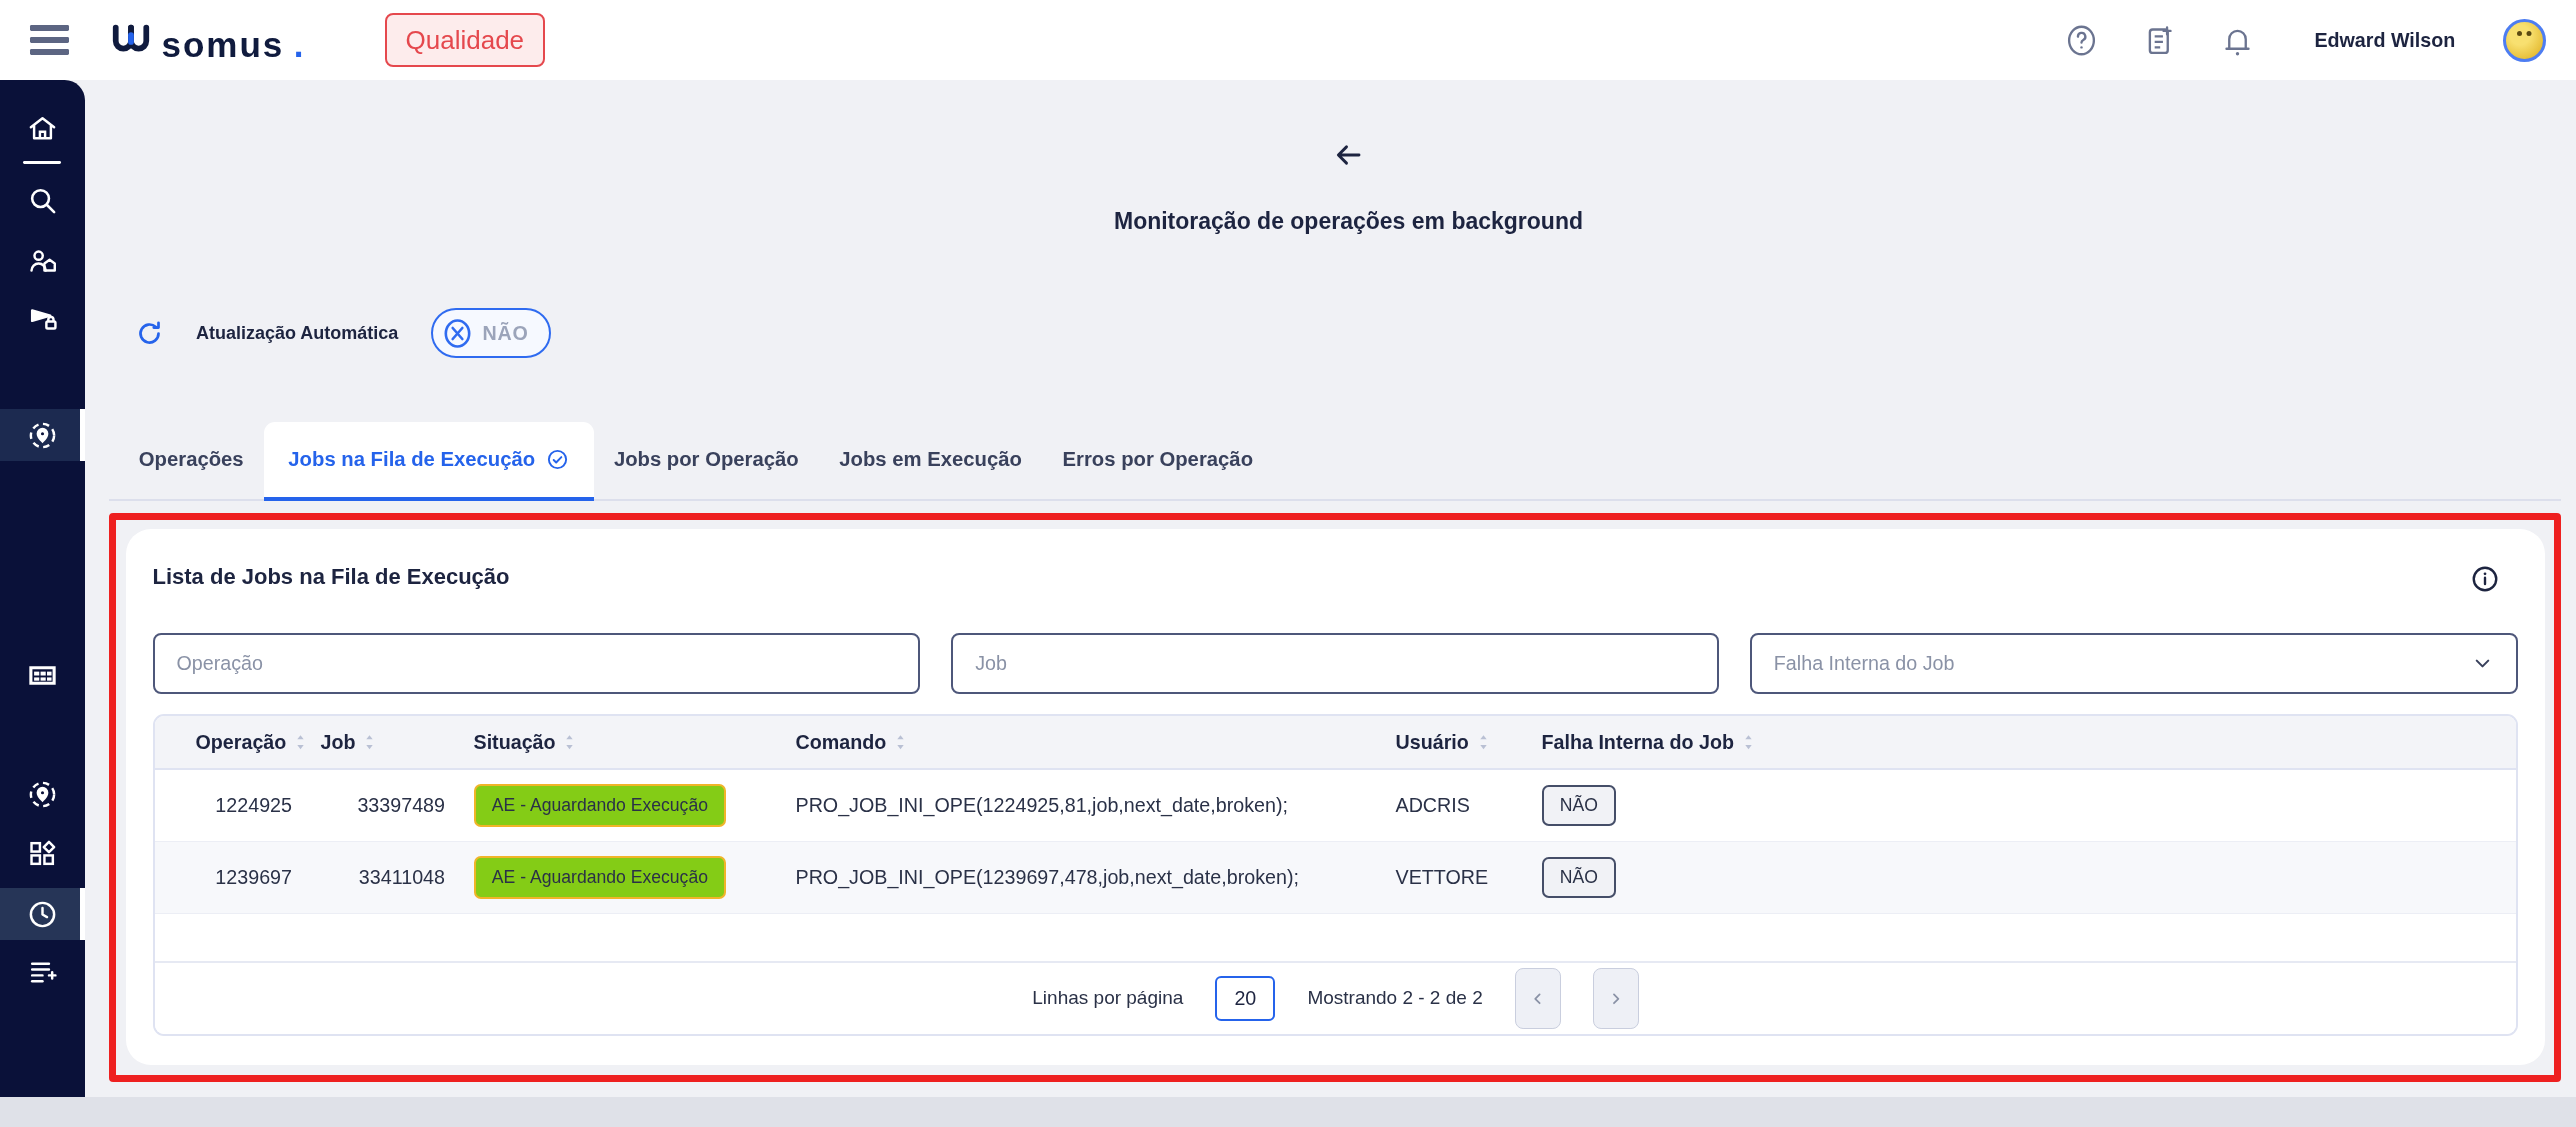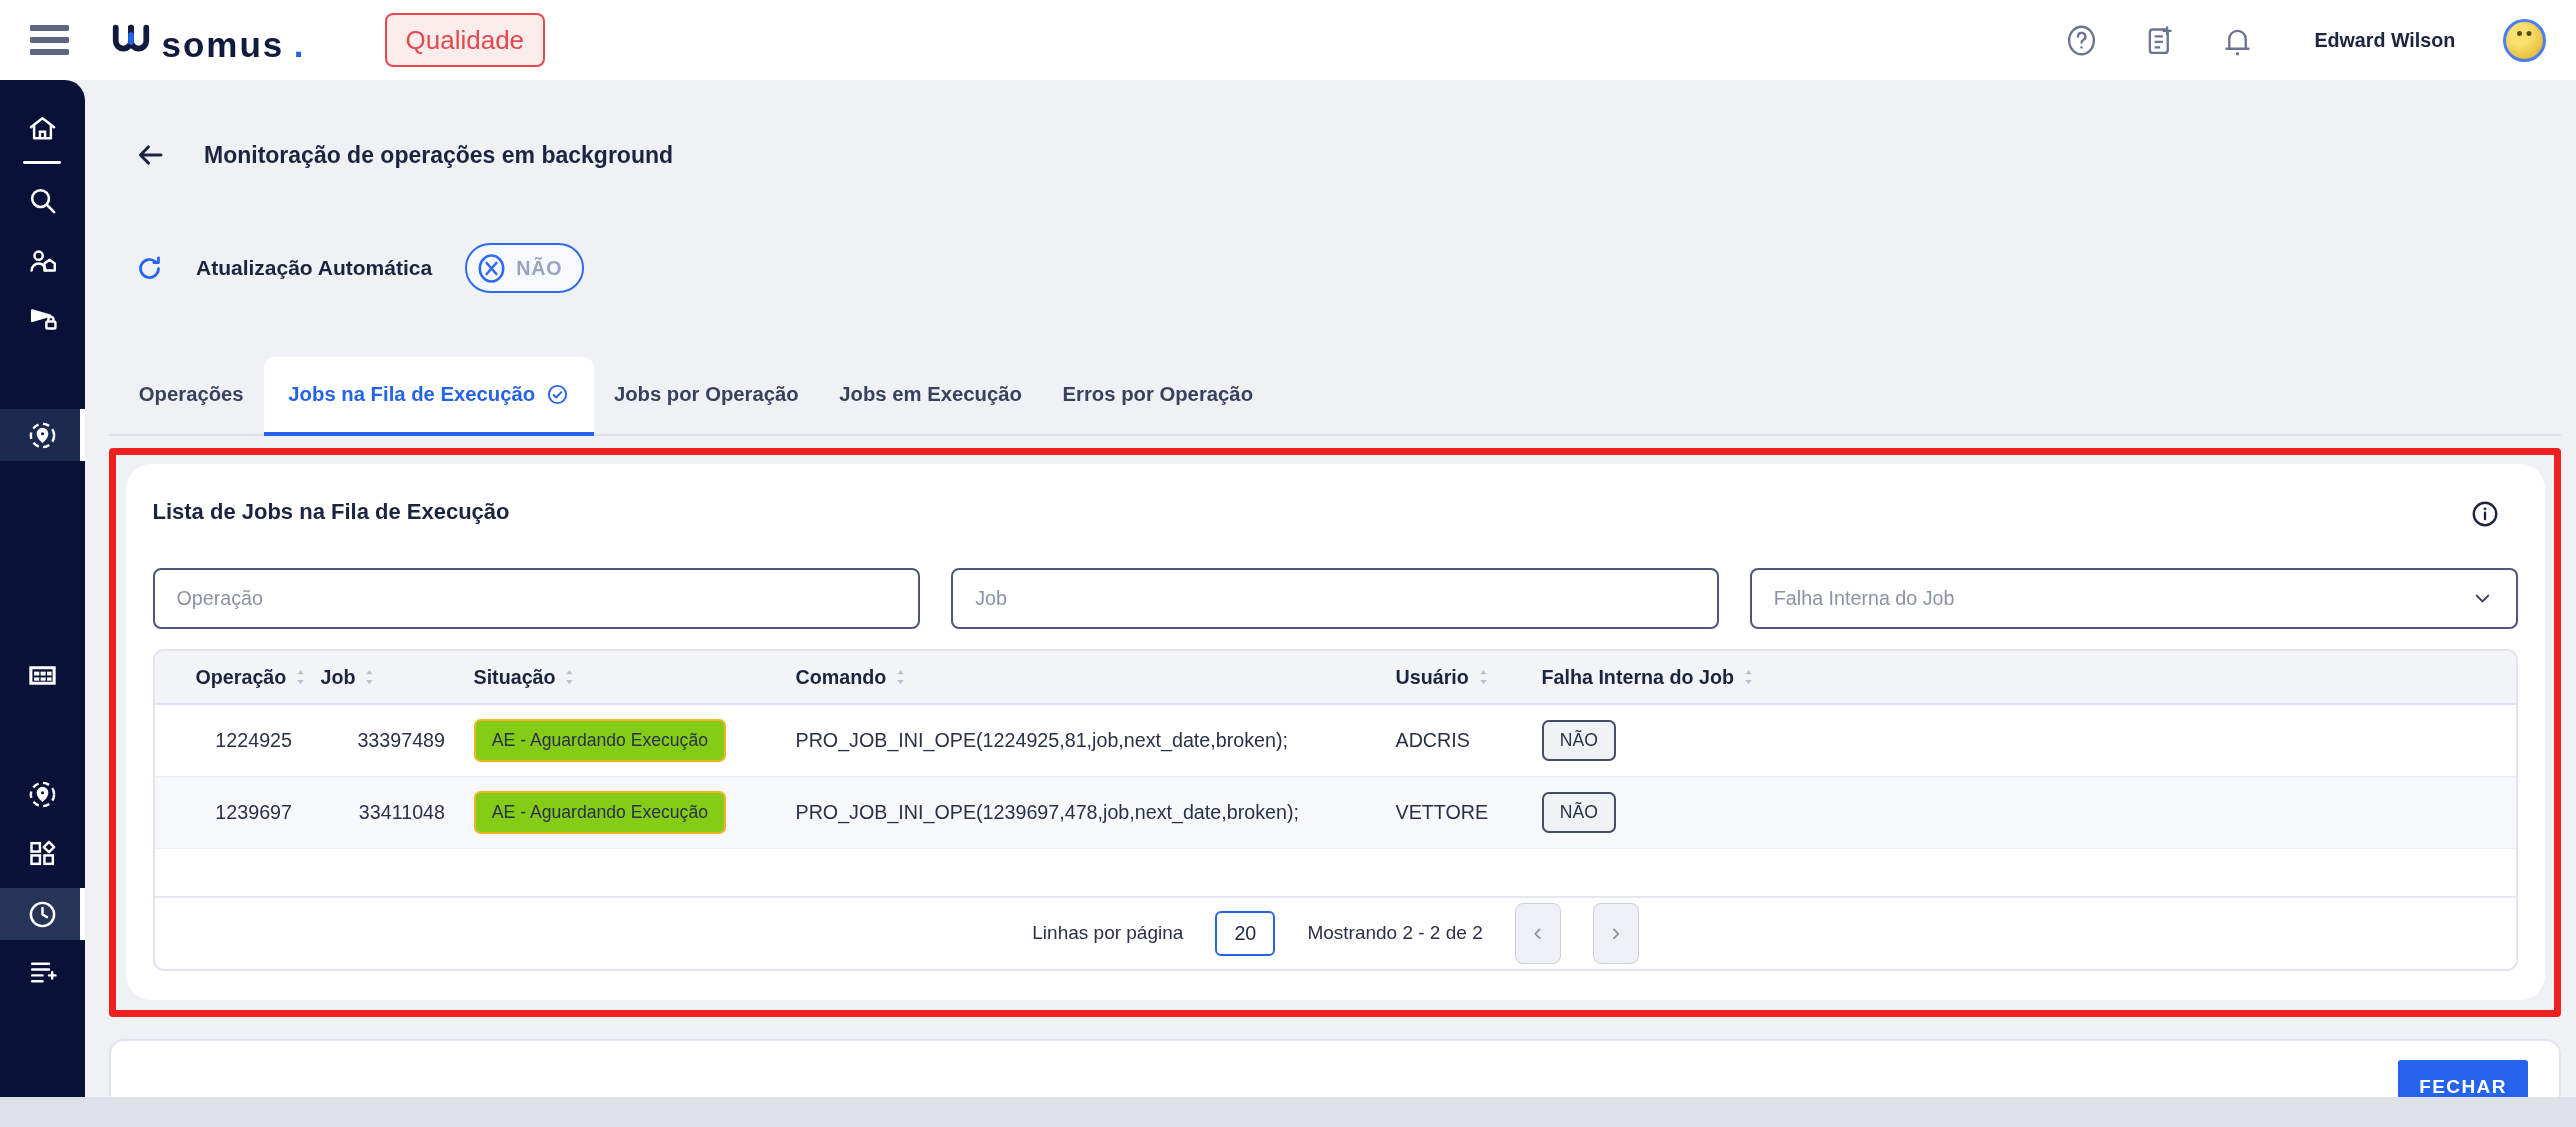--- a/index.html
+++ b/index.html
@@ -28,29 +28,29 @@
   .sb-item { position:absolute; left:0; width:100%; height:52px; display:flex; align-items:center; justify-content:center; color:#ffffff; cursor:pointer; }
   .sb-item svg { width:31px; height:31px; }
   .sb-item.active { background:#1c2a50; }
   .sb-item.active2 { background:#263557; }
   .sb-item.active::after, .sb-item.active2::after { content:""; position:absolute; right:0; top:0; width:5.4px; height:100%; background:#ffffff; }
   .sb-divider { position:absolute; left:23px; width:38px; height:2.7px; background:#ffffff; border-radius:1.4px; }
 
   
   .main { position:absolute; top:80px; left:85px; width:2491px; height:1047px; padding:0 15px 0 24px; }
 
-  .back-row { margin:60px 0 0 27px; display:flex; align-items:center; gap:38px; }
+  .back-row { margin:60px 0 0 27px; display:flex; align-items:center; gap:38px;flex-direction:column; }
   .back-arrow { width:30px; height:30px; color:#1d2440; cursor:pointer; }
   .back-arrow svg { width:30px; height:30px; }
   .page-title { font-size:23px; font-weight:700; color:#1d2440; }
 
   .refresh-row { margin:73px 0 0 27px; display:flex; align-items:center; gap:33px; }
   .refresh-icon { width:27px; height:27px; color:#2563eb; cursor:pointer; }
   .refresh-icon svg { width:27px; height:27px; }
-  .refresh-label { font-size:21px; font-weight:700; color:#1d2440; }
+  .refresh-label { font-size:18px; font-weight:700; color:#1d2440; }
   .toggle-pill { display:flex; align-items:center; gap:8.1px; border:2px solid #2f6bf0; border-radius:27px; background:#f6f9ff; height:50px; padding:0 20.3px 0 8.1px; cursor:pointer; }
   .toggle-pill .x-icon { width:33px; height:33px; color:#2f6bf0; }
   .toggle-pill .x-icon svg { width:33px; height:33px; }
   .toggle-value { font-size:19.7px; font-weight:700; color:#9ba4ba; letter-spacing:0.7px; }
 
   
   .tabs { margin:62px 0 0 0; display:flex; align-items:flex-end; border-bottom:2px solid #dcdfec; padding-left:9.5px; }
   .tab { height:79px; display:flex; align-items:center; gap:11px; padding:0 20.3px; font-size:20.3px; font-weight:700; color:#39415c; cursor:pointer; white-space:nowrap; }
   .tab.active { background:#ffffff; color:#2563eb; border-radius:11px 11px 0 0; border-bottom:4.7px solid #2563eb; margin-bottom:-2px; padding:0 24.4px; }
   .tab .check-icon { width:23px; height:23px; color:#2563eb; }

